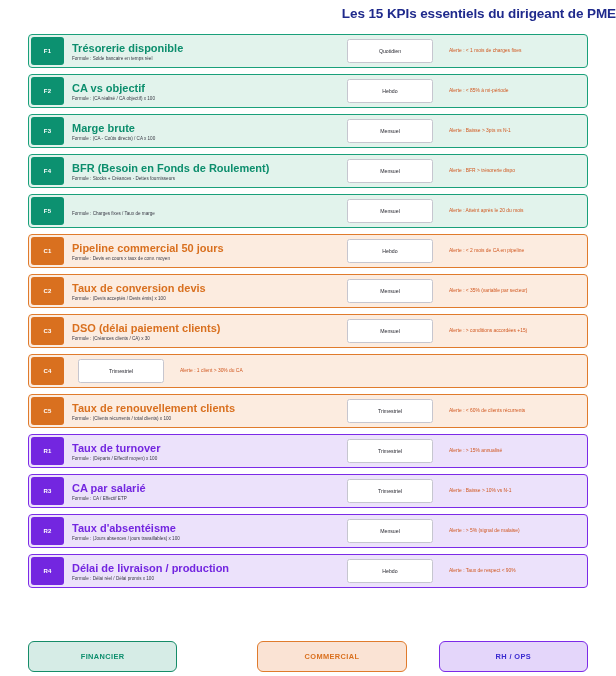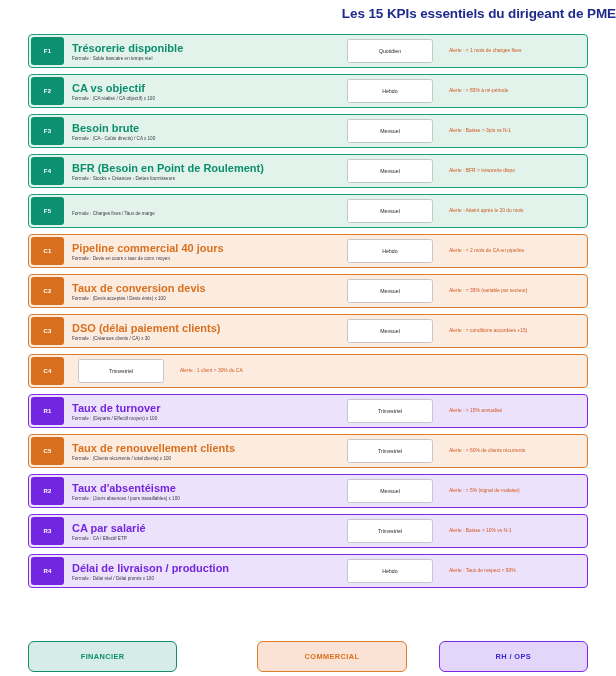--- a/index.html
+++ b/index.html
@@ -191,34 +191,34 @@
         <div class="freq-cell">
           <div class="freq-box">Hebdo</div>
         </div>
         <div class="alert-cell">
           <div class="alert-text fin">Alerte : &lt; 85% à mi-période</div>
         </div>
       </div>
       <div class="kpi-row fin">
         <div class="badge fin">F3</div>
         <div class="kpi-main">
-          <div class="kpi-name fin">Besoin brute</div>
+          <div class="kpi-name fin">Marge brute</div>
           <div class="kpi-formula">Formule : (CA - Coûts directs) / CA x 100</div>
         </div>
         <div class="freq-cell">
           <div class="freq-box">Mensuel</div>
         </div>
         <div class="alert-cell">
           <div class="alert-text fin">Alerte : Baisse &gt; 3pts vs N-1</div>
         </div>
       </div>
       <div class="kpi-row fin">
         <div class="badge fin">F4</div>
         <div class="kpi-main">
-          <div class="kpi-name fin">BFR (Besoin en Point de Roulement)</div>
+          <div class="kpi-name fin">BFR (Besoin en Fonds de Roulement)</div>
           <div class="kpi-formula">Formule : Stocks + Créances - Dettes fournisseurs</div>
         </div>
         <div class="freq-cell">
           <div class="freq-box">Mensuel</div>
         </div>
         <div class="alert-cell">
           <div class="alert-text fin">Alerte : BFR &gt; trésorerie dispo</div>
         </div>
       </div>
       <div class="kpi-row fin">
@@ -229,21 +229,21 @@
         <div class="freq-cell">
           <div class="freq-box">Mensuel</div>
         </div>
         <div class="alert-cell">
           <div class="alert-text fin">Alerte : Atteint après le 20 du mois</div>
         </div>
       </div>
       <div class="kpi-row com">
         <div class="badge com">C1</div>
         <div class="kpi-main">
-          <div class="kpi-name com">Pipeline commercial 40 jours</div>
+          <div class="kpi-name com">Pipeline commercial 50 jours</div>
           <div class="kpi-formula">Formule : Devis en cours x taux de conv. moyen</div>
         </div>
         <div class="freq-cell">
           <div class="freq-box">Hebdo</div>
         </div>
         <div class="alert-cell">
           <div class="alert-text com">Alerte : &lt; 2 mois de CA en pipeline</div>
         </div>
       </div>
       <div class="kpi-row com">
@@ -274,70 +274,70 @@
       </div>
       <div class="kpi-row com">
         <div class="badge com">C4</div>
         <div class="freq-cell">
           <div class="freq-box">Trimestriel</div>
         </div>
         <div class="alert-cell">
           <div class="alert-text com">Alerte : 1 client &gt; 30% du CA</div>
         </div>
       </div>
+      <div class="kpi-row com">
+        <div class="badge com">C5</div>
+        <div class="kpi-main">
+          <div class="kpi-name com">Taux de renouvellement clients</div>
+          <div class="kpi-formula">Formule : (Clients récurrents / total clients) x 100</div>
+        </div>
+        <div class="freq-cell">
+          <div class="freq-box">Trimestriel</div>
+        </div>
+        <div class="alert-cell">
+          <div class="alert-text com">Alerte : &lt; 60% de clients récurrents</div>
+        </div>
+      </div>
       <div class="kpi-row rh">
         <div class="badge rh">R1</div>
         <div class="kpi-main">
           <div class="kpi-name rh">Taux de turnover</div>
           <div class="kpi-formula">Formule : (Départs / Effectif moyen) x 100</div>
         </div>
         <div class="freq-cell">
           <div class="freq-box">Trimestriel</div>
         </div>
         <div class="alert-cell">
           <div class="alert-text rh">Alerte : &gt; 15% annualisé</div>
         </div>
       </div>
-      <div class="kpi-row com">
-        <div class="badge com">C5</div>
-        <div class="kpi-main">
-          <div class="kpi-name com">Taux de renouvellement clients</div>
-          <div class="kpi-formula">Formule : (Clients récurrents / total clients) x 100</div>
+      <div class="kpi-row rh">
+        <div class="badge rh">R3</div>
+        <div class="kpi-main">
+          <div class="kpi-name rh">CA par salarié</div>
+          <div class="kpi-formula">Formule : CA / Effectif ETP</div>
         </div>
         <div class="freq-cell">
           <div class="freq-box">Trimestriel</div>
         </div>
         <div class="alert-cell">
-          <div class="alert-text com">Alerte : &lt; 60% de clients récurrents</div>
+          <div class="alert-text rh">Alerte : Baisse &gt; 10% vs N-1</div>
         </div>
       </div>
       <div class="kpi-row rh">
         <div class="badge rh">R2</div>
         <div class="kpi-main">
           <div class="kpi-name rh">Taux d'absentéisme</div>
           <div class="kpi-formula">Formule : (Jours absences / jours travaillables) x 100</div>
         </div>
         <div class="freq-cell">
           <div class="freq-box">Mensuel</div>
         </div>
         <div class="alert-cell">
           <div class="alert-text rh">Alerte : &gt; 5% (signal de malaise)</div>
-        </div>
-      </div>
-      <div class="kpi-row rh">
-        <div class="badge rh">R3</div>
-        <div class="kpi-main">
-          <div class="kpi-name rh">CA par salarié</div>
-          <div class="kpi-formula">Formule : CA / Effectif ETP</div>
-        </div>
-        <div class="freq-cell">
-          <div class="freq-box">Trimestriel</div>
-        </div>
-        <div class="alert-cell">
-          <div class="alert-text rh">Alerte : Baisse &gt; 10% vs N-1</div>
         </div>
       </div>
       <div class="kpi-row rh">
         <div class="badge rh">R4</div>
         <div class="kpi-main">
           <div class="kpi-name rh">Délai de livraison / production</div>
           <div class="kpi-formula">Formule : Délai réel / Délai promis x 100</div>
         </div>
         <div class="freq-cell">
           <div class="freq-box">Hebdo</div>

